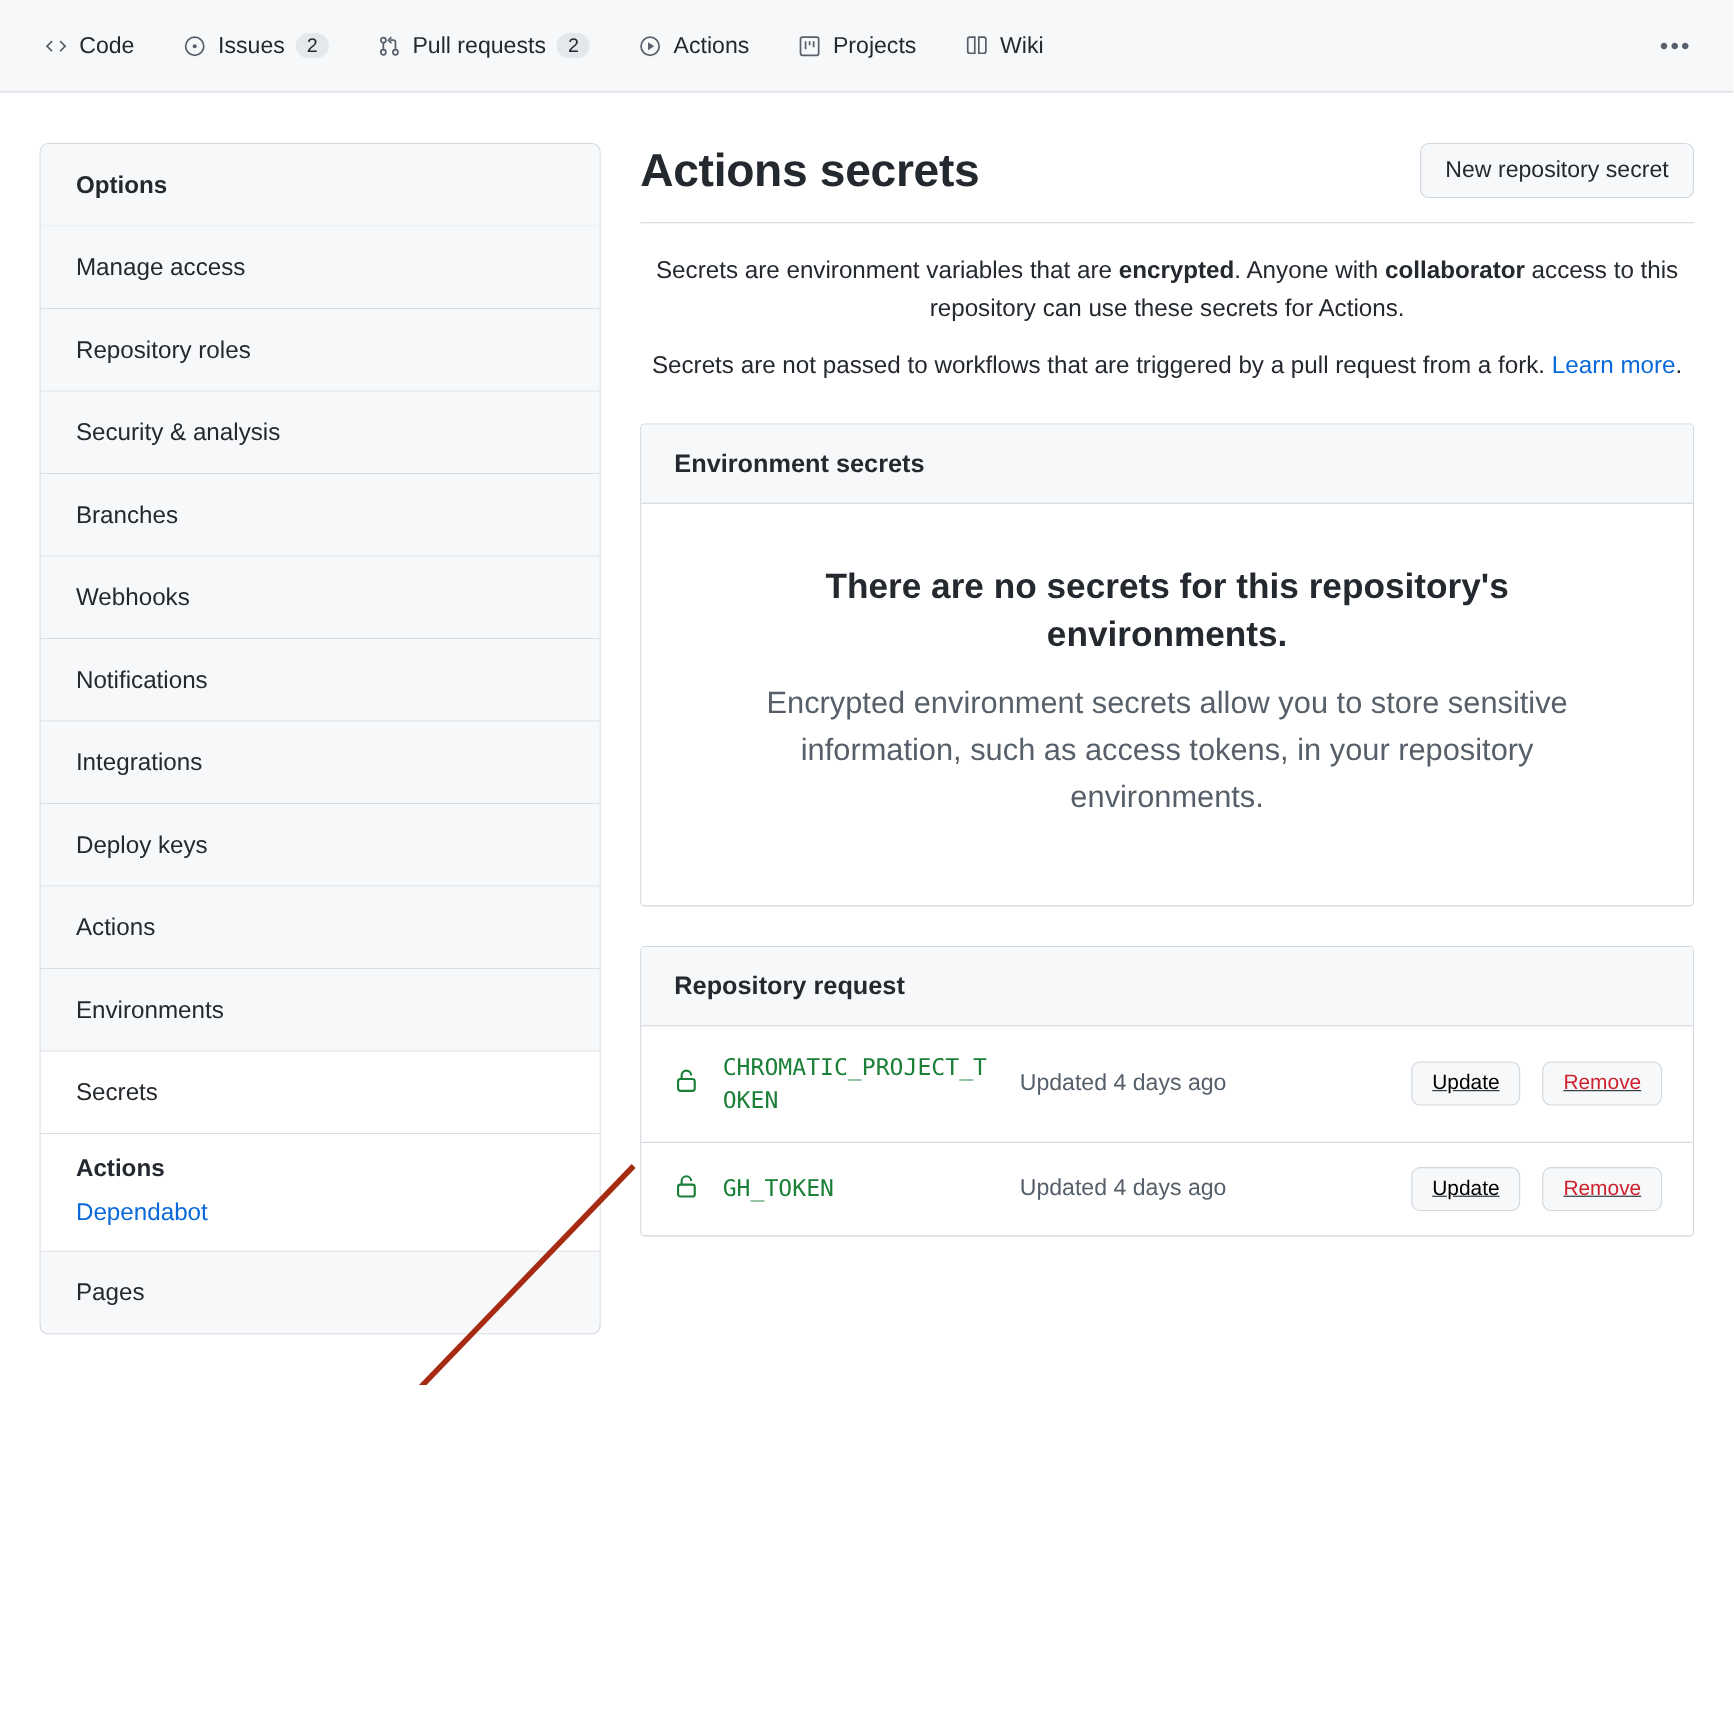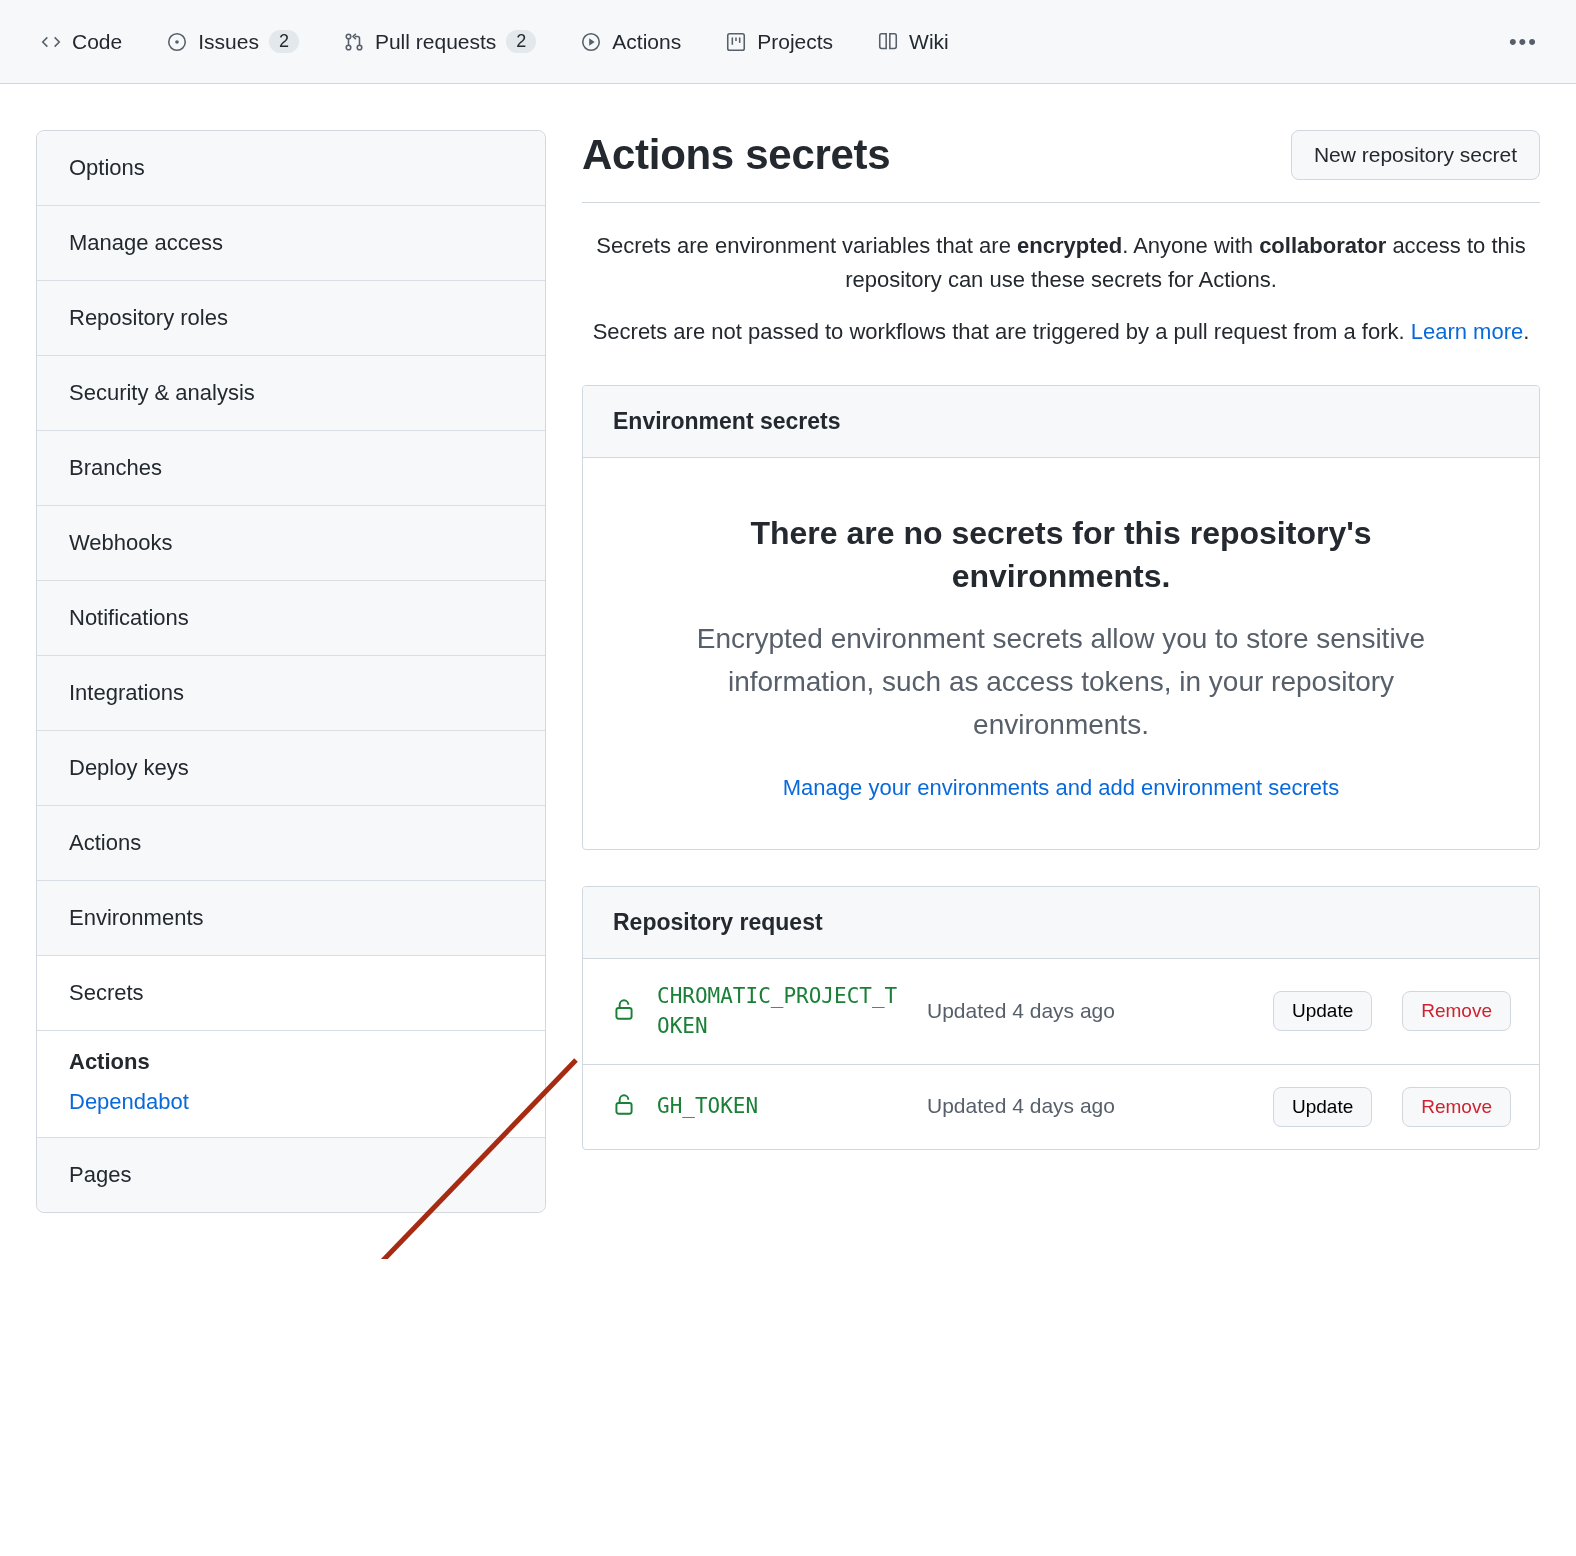--- a/index.html
+++ b/index.html
@@ -55,21 +55,21 @@
     background: #ffffff;
   }
   .side-item {
     padding: 24px 32px;
     border-bottom: 1px solid #d8dee4;
     font-size: 22px;
     cursor: pointer;
     background: #f6f8fa;
     color: #24292f;
   }
-  .side-item:first-child { border-top-left-radius: 8px; border-top-right-radius: 8px; }
+  .side-item:first-child { border-top-left-radius: 8px; border-top-right-radius: 8px; font-weight: bold; }
   .side-item:last-child { border-bottom: none; border-bottom-left-radius: 8px; border-bottom-right-radius: 8px; }
   .side-item.active { background: #ffffff; position: relative; }
   .side-sub {
     padding: 18px 32px 6px;
     background: #fff;
     border-bottom: 1px solid #d8dee4;
   }
   .side-sub .sub-head { font-weight: 600; font-size: 22px; margin-bottom: 14px; }
   .side-sub .sub-link { color: #0969da; font-size: 22px; cursor: pointer; margin-bottom: 16px; display:block;}
   .secrets-highlight {
@@ -150,21 +150,21 @@
   .lock-icon svg { width: 26px; height: 26px; stroke: #1a7f37; fill:none; stroke-width:1.8;}
   .secret-name {
     color: #1a7f37;
     font-family: ui-monospace, SFMono-Regular, Menlo, monospace;
     font-size: 21px;
     width: 250px;
     word-break: break-all;
     line-height: 1.45;
   }
   .secret-updated { color: #57606a; font-size: 21px; flex: 1; line-height:1.45;}
-  .secret-actions { display: flex; gap: 30px; }
+  .secret-actions { display: flex; gap: 20px; text-decoration: underline; }
 </style>
 </head>
 <body>
 
 <div class="topbar">
   <div class="tab">
     <svg viewBox="0 0 24 24">
         <polyline points="8,7 3,12 8,17"></polyline>
         <polyline points="16,7 21,12 16,17"></polyline>
       </svg>
@@ -255,21 +255,20 @@
     </p>
     <p class="desc">
       <span>Secrets are not passed to workflows that are triggered by a pull request from a fork. </span><a class="link">Learn more</a><span>.</span>
     </p>
 
     <div class="panel">
       <div class="panel-head">Environment secrets</div>
       <div class="blankslate">
         <h2>There are no secrets for this repository's environments.</h2>
         <p>Encrypted environment secrets allow you to store sensitive information, such as access tokens, in your repository environments.</p>
-        <a class="link">Manage your environments and add environment secrets</a>
       </div>
     </div>
 
     <div class="panel">
       <div class="panel-head">Repository request</div>
 
       <div class="secret-row">
         <span class="lock-icon">
           <svg viewBox="0 0 24 24">
               <rect x="5" y="11" width="14" height="10" rx="2"></rect>

